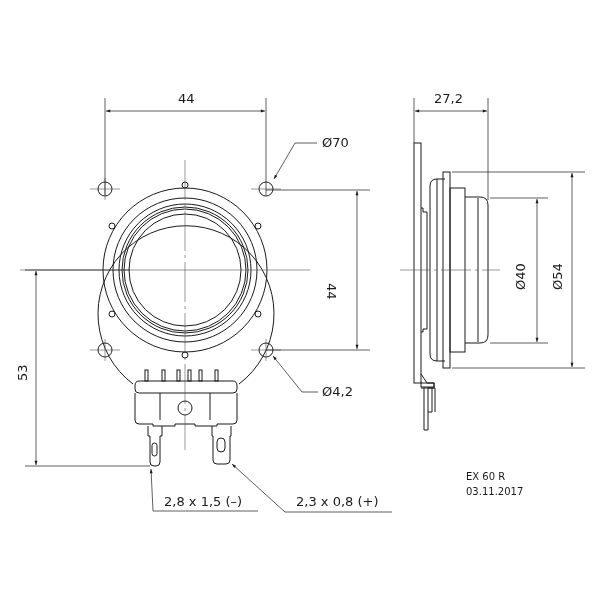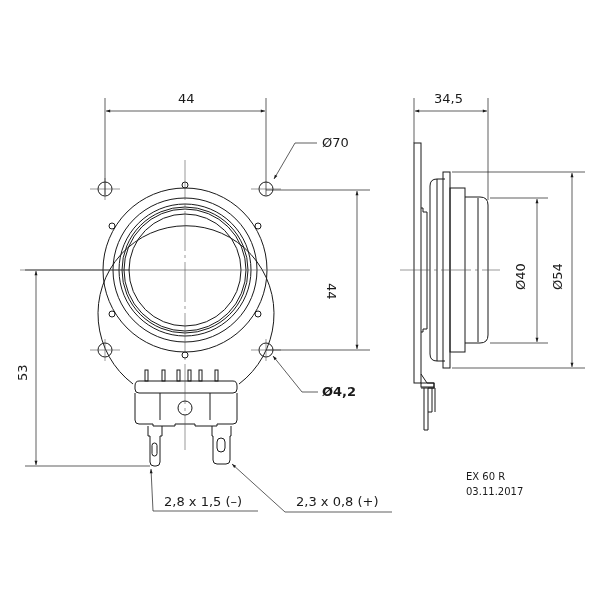--- a/index.html
+++ b/index.html
@@ -158,23 +158,23 @@
       <line x1="490" y1="343" x2="548" y2="343"></line>
       <line x1="537" y1="199" x2="537" y2="342" marker-start="url(#ar)" marker-end="url(#ar)"></line>
     </g>
   </g>
 </svg>
 
 <div class="lbl" style="left:178px;top:92px;">44</div>
 <div class="lbl" style="left:322px;top:136px;text-align:right;">Ø70</div>
 <div class="lbl rot" style="left:338px;top:283px;transform:rotate(90deg);">44</div>
 <div class="lbl rot" style="left:16px;top:381px;transform:rotate(-90deg);">53</div>
-<div class="lbl" style="left:322px;top:385px;font-weight:bold;">Ø4,2</div>
+<div class="lbl" style="left:322px;top:385px;">Ø4,2</div>
 <div class="lbl" style="left:164px;top:495px;">2,8 x 1,5 (–)</div>
 <div class="lbl" style="left:296px;top:495px;">2,3 x 0,8 (+)</div>
 
-<div class="lbl" style="left:434px;top:92px;">34,5</div>
+<div class="lbl" style="left:434px;top:92px;">27,2</div>
 <div class="lbl rot" style="left:514px;top:290px;transform:rotate(-90deg);">Ø40</div>
 <div class="lbl rot" style="left:551px;top:290px;transform:rotate(-90deg);">Ø54</div>
 
 <div class="lbl small" style="left:466px;top:472px;">EX 60 R</div>
 <div class="lbl small" style="left:466px;top:487px;">03.11.2017</div>
 </div>
 
 </body></html>

